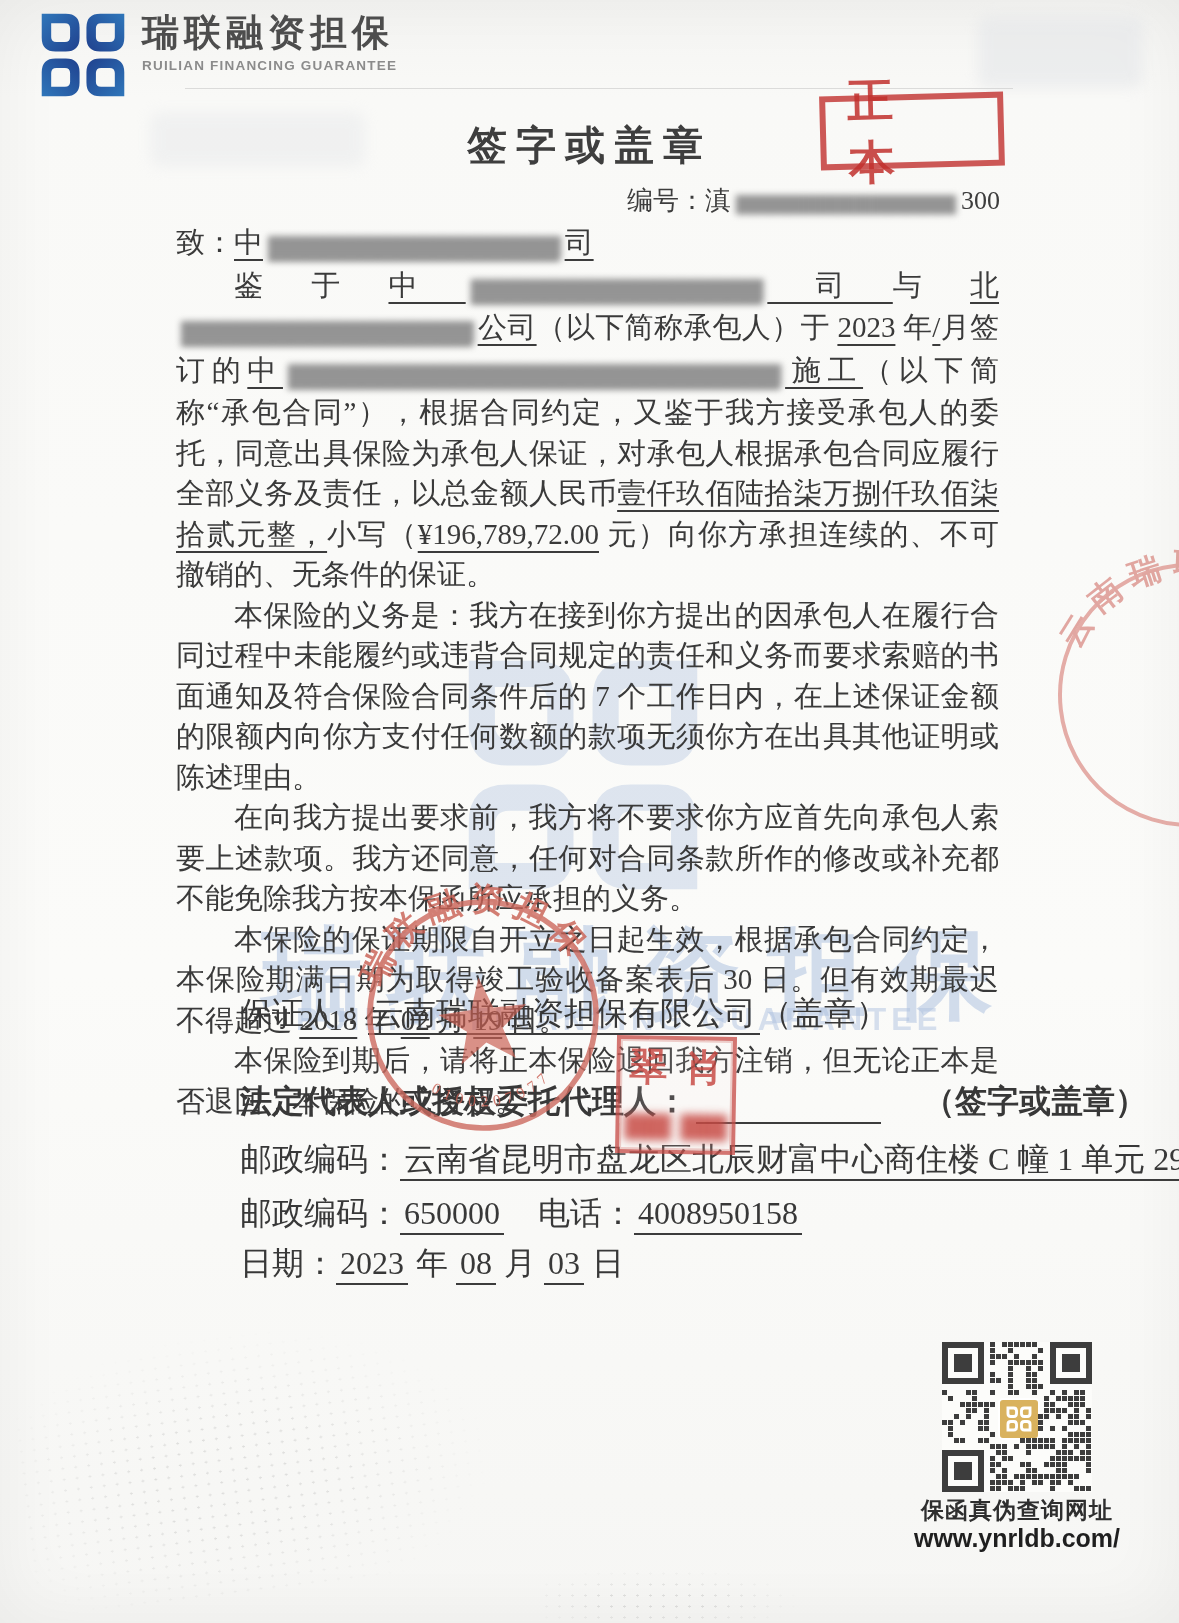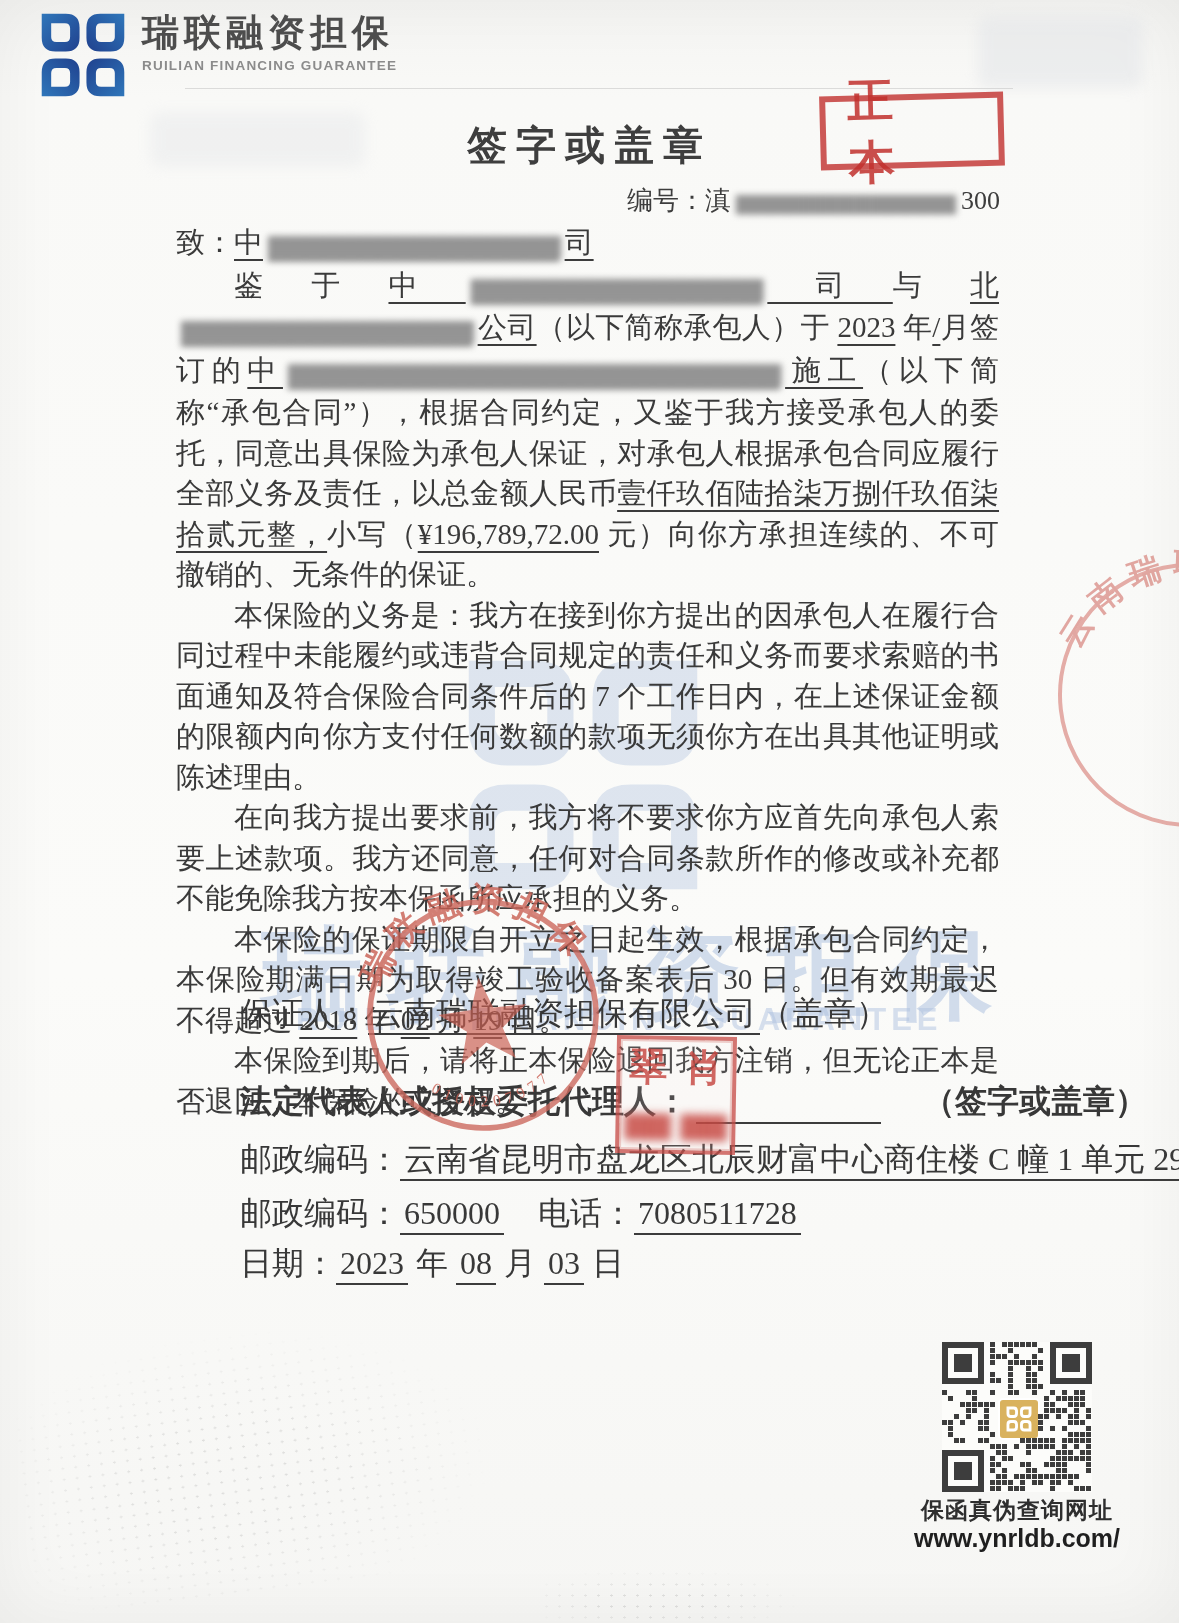--- a/index.html
+++ b/index.html
@@ -138,21 +138,21 @@
   <div class="sig" style="top:992px;">
     <span>保证人：</span><span class="uline">云南瑞联融资担保有限公司</span><span>（盖章）</span>
   </div>
   <div class="sig" style="top:1080px;font-weight:bold;">
     <span>法定代表人或授权委托代理人：</span><span class="blankline"></span><span class="gap"></span><span>（签字或盖章）</span>
   </div>
   <div class="sig" style="top:1138px;">
     <span>邮政编码：</span><span class="uline">云南省昆明市盘龙区北辰财富中心商住楼 C 幢 1 单元 2908 号</span>
   </div>
   <div class="sig" style="top:1192px;">
-    <span>邮政编码：</span><span class="uline">650000</span><span class="gap"></span><span>电话：</span><span class="uline">7080511728</span>
+    <span>邮政编码：</span><span class="uline">650000</span><span class="gap"></span><span>电话：</span><span class="uline">4008950158</span>
   </div>
   <div class="sig" style="top:1242px;">
     <span>日期：</span><span class="uline">2023</span><span> 年 </span><span class="uline">08</span><span> 月 </span><span class="uline">03</span><span> 日</span>
   </div>
 
   <svg class="seal-round" viewBox="0 0 240 240" width="266" height="266">
     <defs>
       <path id="arcTop" d="M26,120 A94,94 0 0 1 214,120"></path>
       <path id="arcBot" d="M40,148 A86,86 0 0 0 200,148"></path>
     </defs>

